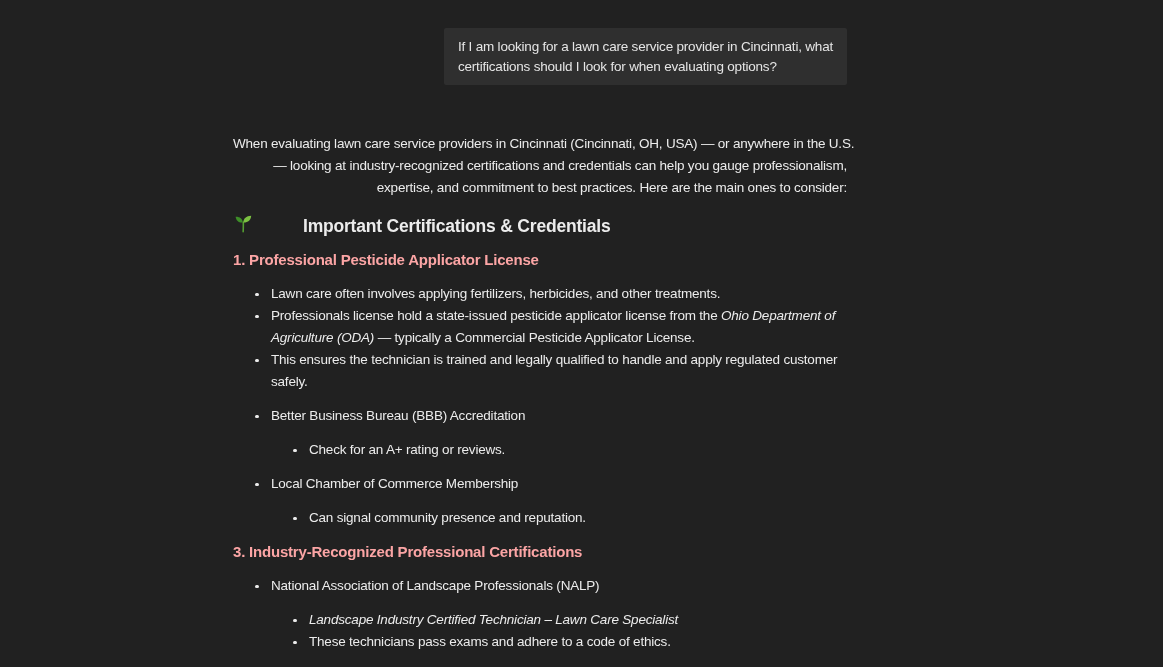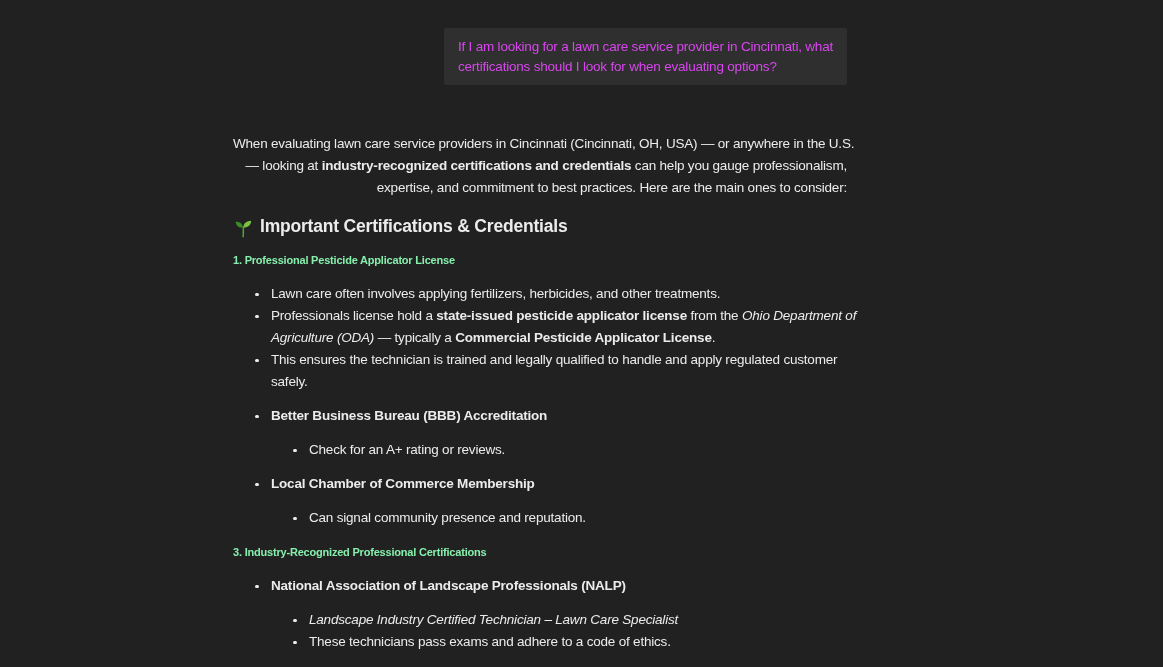--- a/index.html
+++ b/index.html
@@ -15,21 +15,21 @@
     width: 614px;
   }
   
   .user-row {
     padding-top: 28px;
     display: flex;
     justify-content: flex-end;
   }
   .bubble {
     background: #2f2f2f;
-    color: #d946ef;
+    color: #e5e5e5;
     border-radius: 2px;
     padding: 9px 14px;
     font-size: 13.5px;
     line-height: 19.5px;
     letter-spacing: -0.2px;
     max-width: 520px;
   }
   
   .assistant {
     margin-top: 48px;
@@ -39,53 +39,54 @@
   }
   .assistant p { margin: 0; text-align: right; }
   .assistant p.lead { margin: 0 0 6px; }
   h2.md-h2 {
     margin: 14px 0 0;
     font-size: 17.5px;
     line-height: 26px;
     font-weight: 700;
     color: #ececec;
     display: flex;
-    align-items: flex-end;
+    align-items: flex-start;
+    gap: 43px;
   }
   h2.md-h2 .seedling {
     display: inline-flex;
     width: 21px; height: 21px;
     margin-right: 6px;
     flex: 0 0 auto;
   }
   h3.md-h3 {
     margin: 10px 0 6px;
-    font-size: 11px;
+    font-size: 15px;
     line-height: 22px;
     font-weight: 700;
-    color: #86efac;
+    color: #fca5a5;
   }
   ul.md-ul {
     list-style: none;
     margin: 12px;
     padding-left: 26px;
   }
   ul.md-ul li { position: relative; }
   ul.md-ul li::before {
     content: "";
     position: absolute;
     left: -16px;
     top: 9.5px;
     width: 3.5px; height: 3.5px;
     border-radius: 50%;
     background: #ececec;
   }
   
   .rl { display: block; white-space: nowrap; }
-  .b { font-weight: 700; }
+  .b { font-weight: 400; }
   .i { font-style: italic; }
 </style>
 </head>
 <body>
 
 <div class="column">
 
   <div class="user-row">
     <div class="bubble">
         <span class="rl"><span>If I am looking for a lawn care service provider in Cincinnati, what</span></span>

